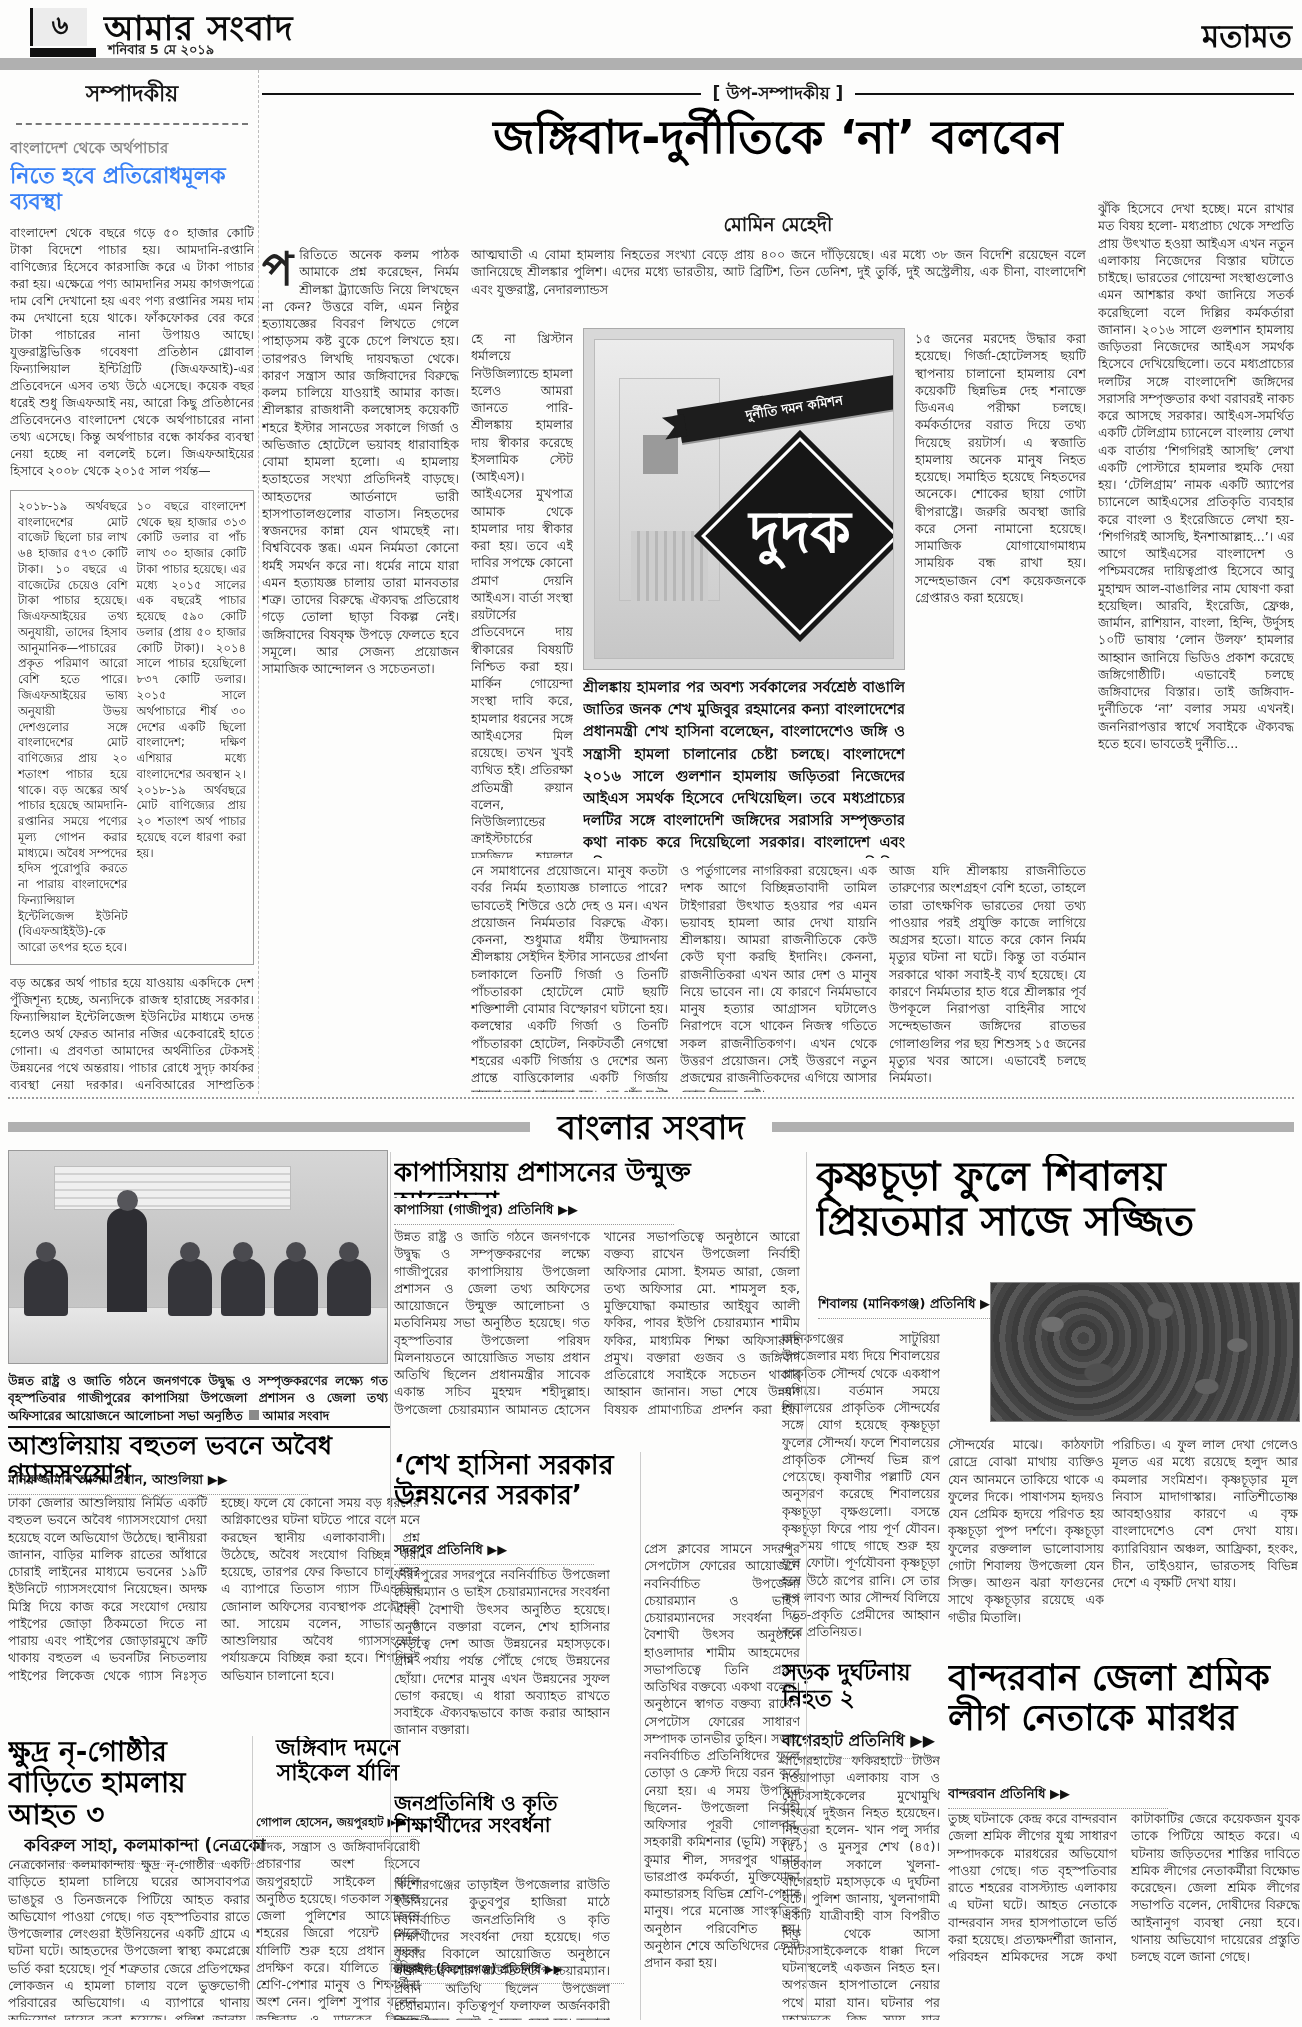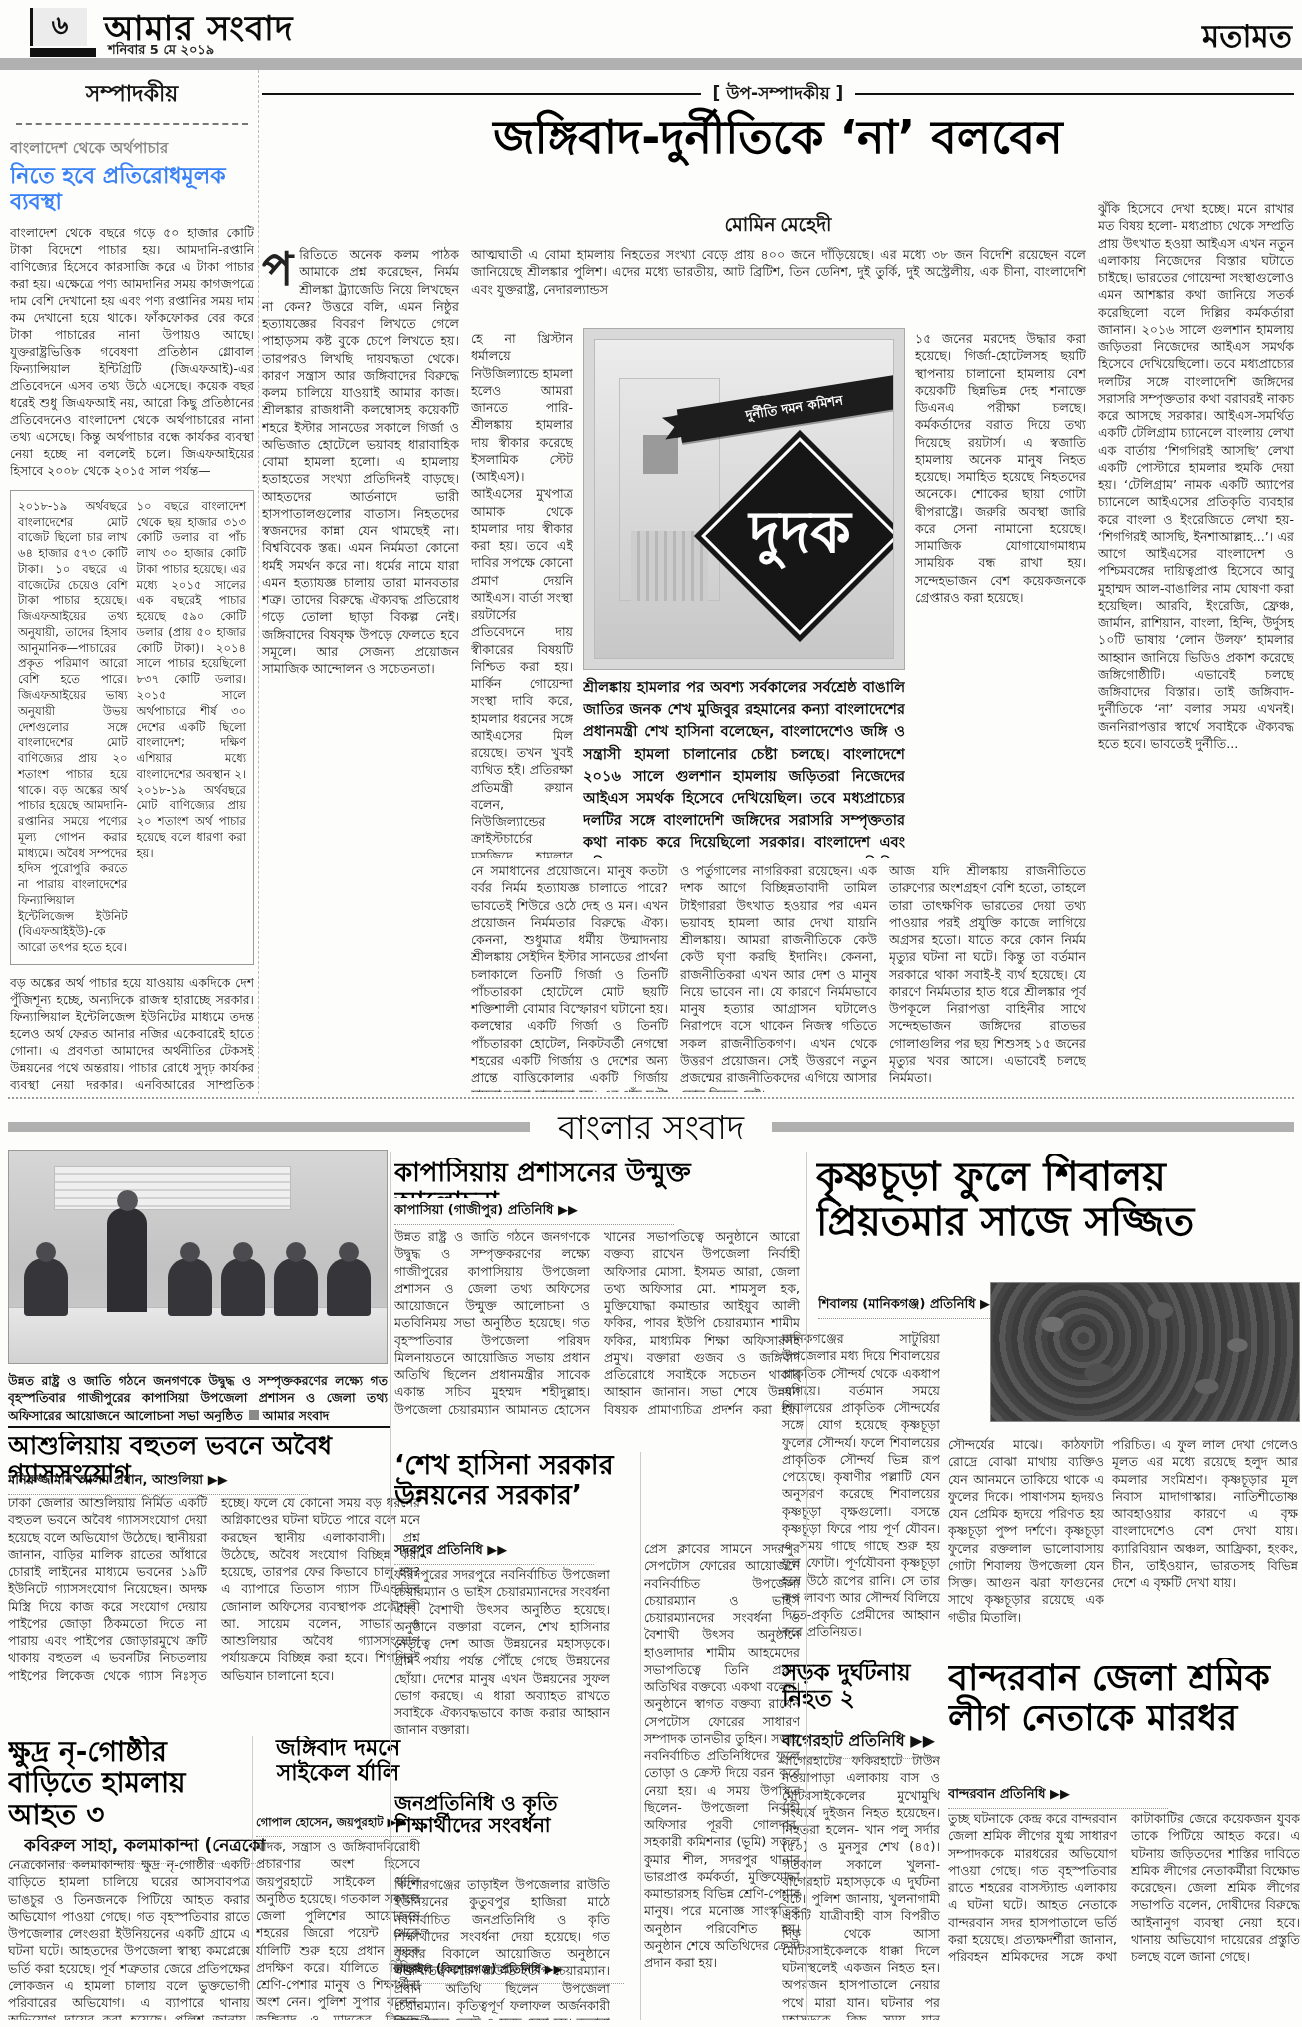--- a/index.html
+++ b/index.html
@@ -31,21 +31,21 @@
   .ed-head{font-size:22px;font-weight:900;line-height:1.2;color:#3b82f6;margin:4px 0 10px;}
   .ed-body{font-size:12.3px;line-height:1.38;text-align:justify;}
   .ed-box{border:1px solid #999;margin:10px 0;padding:8px 7px;display:flex;gap:9px;}
   .ed-box-col{flex:1;font-size:11.6px;line-height:1.36;text-align:justify;}
   
   .oped-labelrow{position:absolute;left:262px;top:80px;width:1032px;display:flex;align-items:center;gap:12px;}
   .oped-labelrow .rule{flex:1;height:2px;background:#111;}
   .oped-label{font-size:17px;font-weight:bold;white-space:nowrap;}
   .oped-head{position:absolute;left:262px;top:102px;width:1032px;text-align:center;
              font-size:46px;font-weight:900;color:#000;}
-  .oped-by{position:absolute;left:262px;top:210px;width:1032px;text-align:center;font-size:19px;font-weight:bold;font-family:Liberation Serif, serif;}
+  .oped-by{position:absolute;left:262px;top:210px;width:1032px;text-align:center;font-size:19px;font-weight:bold;}
   .dropcap{float:left;font-size:46px;line-height:.85;font-weight:bold;padding:4px 6px 0 0;color:#222;}
   .oped-cap{position:absolute;left:583px;top:676px;width:322px;height:182px;overflow:hidden;
             font-size:14.6px;font-weight:bold;line-height:1.52;text-align:justify;color:#0d0d0d;}
   
   .ph-dudok{position:absolute;left:583px;top:328px;width:322px;height:342px;background:#d8d8d8;
             border:1px solid #aaa;box-sizing:border-box;padding:10px;}
   .ph-dudok .inner{position:relative;width:100%;height:100%;overflow:hidden;
             background:linear-gradient(180deg,#ececec,#d6d6d6 60%,#c7c7c7);border:1px solid #bbb;box-sizing:border-box;}
   .bld1{position:absolute;left:8%;top:12%;width:34%;height:70%;background:linear-gradient(180deg,#e6e6e6,#cfcfcf);box-shadow:inset 0 0 0 1px #c0c0c0;}
   .bld2{position:absolute;left:16%;top:30%;width:12%;height:12%;background:#9a9a9a;}
@@ -53,21 +53,21 @@
   .ribbon{position:absolute;right:-6%;top:16%;width:78%;height:34px;background:#1d1d1d;transform:rotate(-9deg);
           display:flex;align-items:center;justify-content:center;color:#fff;font-size:13px;font-weight:bold;
           box-shadow:0 2px 0 #00000055;}
   .ribbon:before{content:"";position:absolute;left:-16px;top:6px;border:11px solid #1d1d1d;border-left-color:transparent;}
   .diamond{position:absolute;right:6%;top:38%;width:150px;height:150px;background:#161616;transform:rotate(45deg);
            box-shadow:inset 0 0 0 5px #161616, inset 0 0 0 8px #fff;}
   .diamond span{position:absolute;left:0;top:0;width:150px;height:150px;transform:rotate(-45deg);
            display:flex;align-items:center;justify-content:center;color:#fff;font-size:58px;font-weight:900;}
   
   .ban-bar{position:absolute;top:1122px;height:10px;background:#b0b0b0;}
-  .ban-title{position:absolute;left:0;top:1102px;width:1302px;text-align:center;font-size:33px;font-weight:400;color:#050505;}
+  .ban-title{position:absolute;left:0;top:1102px;width:1302px;text-align:center;font-size:33px;font-weight:700;color:#050505;}
   
   .ph-meet{position:absolute;left:8px;top:1150px;width:380px;height:214px;overflow:hidden;
            background:linear-gradient(180deg,#d6d6d6,#c2c2c2 55%,#cccccc);border:1px solid #999;box-sizing:border-box;}
   .p1-banner{position:absolute;left:12%;top:7%;width:62%;height:20%;background:#efefef;border:1px solid #bdbdbd;
            background-image:repeating-linear-gradient(180deg,transparent 0 6px,#d2d2d2 6px 8px);}
   .p1-table{position:absolute;left:0;bottom:0;width:100%;height:26%;background:linear-gradient(180deg,#e7e7e7,#d2d2d2);border-top:1px solid #bbb;}
   .fig{position:absolute;bottom:22%;width:44px;height:58px;background:#35353a;border-radius:20px 20px 4px 4px;}
   .fig:before{content:"";position:absolute;left:12px;top:-16px;width:20px;height:20px;border-radius:50%;background:#4a4a4f;}
   .stand{position:absolute;left:26%;bottom:24%;width:40px;height:104px;background:#2d2d32;border-radius:16px 16px 0 0;}
   .stand:before{content:"";position:absolute;left:10px;top:-18px;width:21px;height:21px;border-radius:50%;background:#55555a;}

